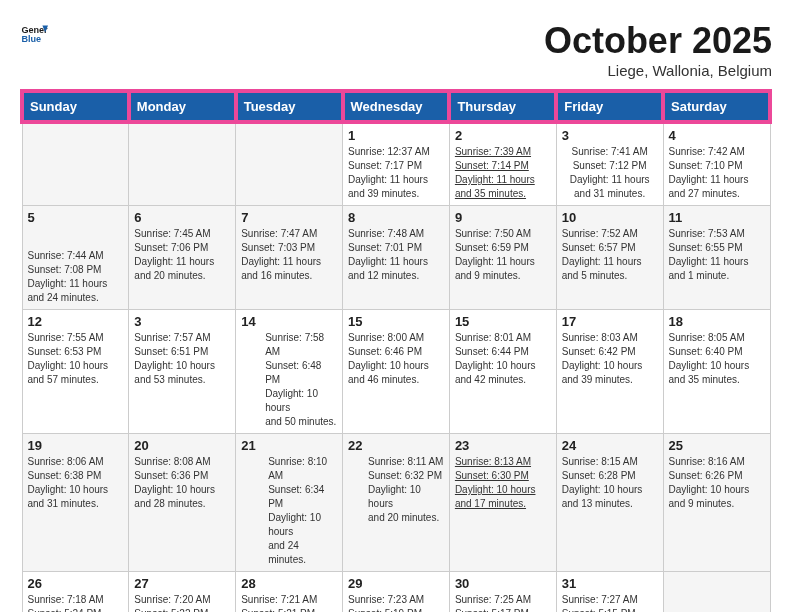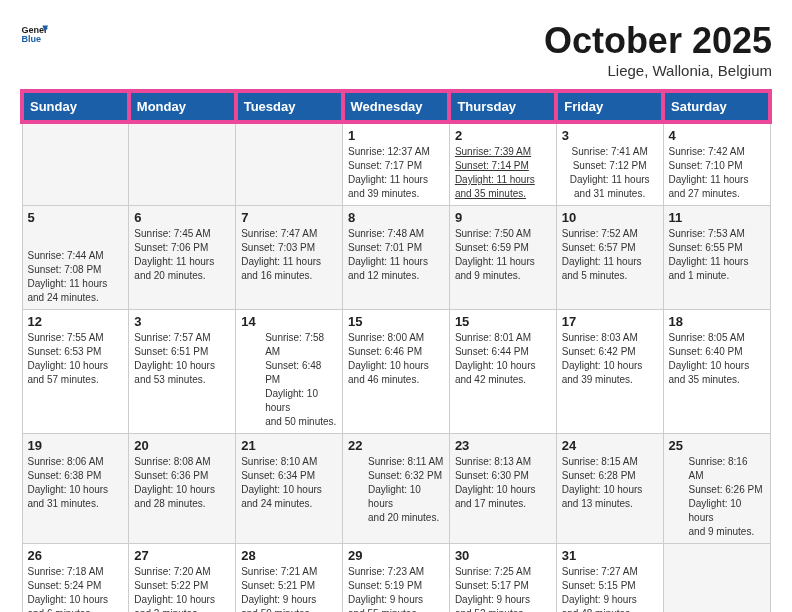--- a/index.html
+++ b/index.html
@@ -254,49 +254,49 @@
         </td>
         <td>
           <div class="day-num">20</div>
           <div class="day-info" style="white-space: pre-line;">Sunrise: 8:08 AM
 Sunset: 6:36 PM
 Daylight: 10 hours
 and 28 minutes.</div>
         </td>
         <td>
           <div class="day-num">21</div>
-          <div class="day-info" style="white-space: pre-line;">Sunrise: 8:10 AM
+          <div class="day-info" style="white-space: pre-line; margin-left: 27px;">Sunrise: 8:10 AM
 Sunset: 6:34 PM
 Daylight: 10 hours
 and 24 minutes.</div>
         </td>
         <td>
           <div class="day-num">22</div>
           <div class="day-info" style="white-space: pre-line; margin-left: 20px;">Sunrise: 8:11 AM
 Sunset: 6:32 PM
 Daylight: 10 hours
 and 20 minutes.</div>
         </td>
         <td>
           <div class="day-num">23</div>
-          <div class="day-info" style="white-space: pre-line;">Sunrise: 8:13 AM
+          <div class="day-info" style="white-space: pre-line; text-decoration: underline;">Sunrise: 8:13 AM
 Sunset: 6:30 PM
 Daylight: 10 hours
 and 17 minutes.</div>
         </td>
         <td>
           <div class="day-num">24</div>
           <div class="day-info" style="white-space: pre-line;">Sunrise: 8:15 AM
 Sunset: 6:28 PM
 Daylight: 10 hours
 and 13 minutes.</div>
         </td>
         <td>
           <div class="day-num">25</div>
-          <div class="day-info" style="white-space: pre-line; margin-left: 20px;">Sunrise: 8:16 AM
+          <div class="day-info" style="white-space: pre-line;">Sunrise: 8:16 AM
 Sunset: 6:26 PM
 Daylight: 10 hours
 and 9 minutes.</div>
         </td>
       </tr>
       <tr>
         <td>
           <div class="day-num">26</div>
           <div class="day-info" style="white-space: pre-line;">Sunrise: 7:18 AM
 Sunset: 5:24 PM

